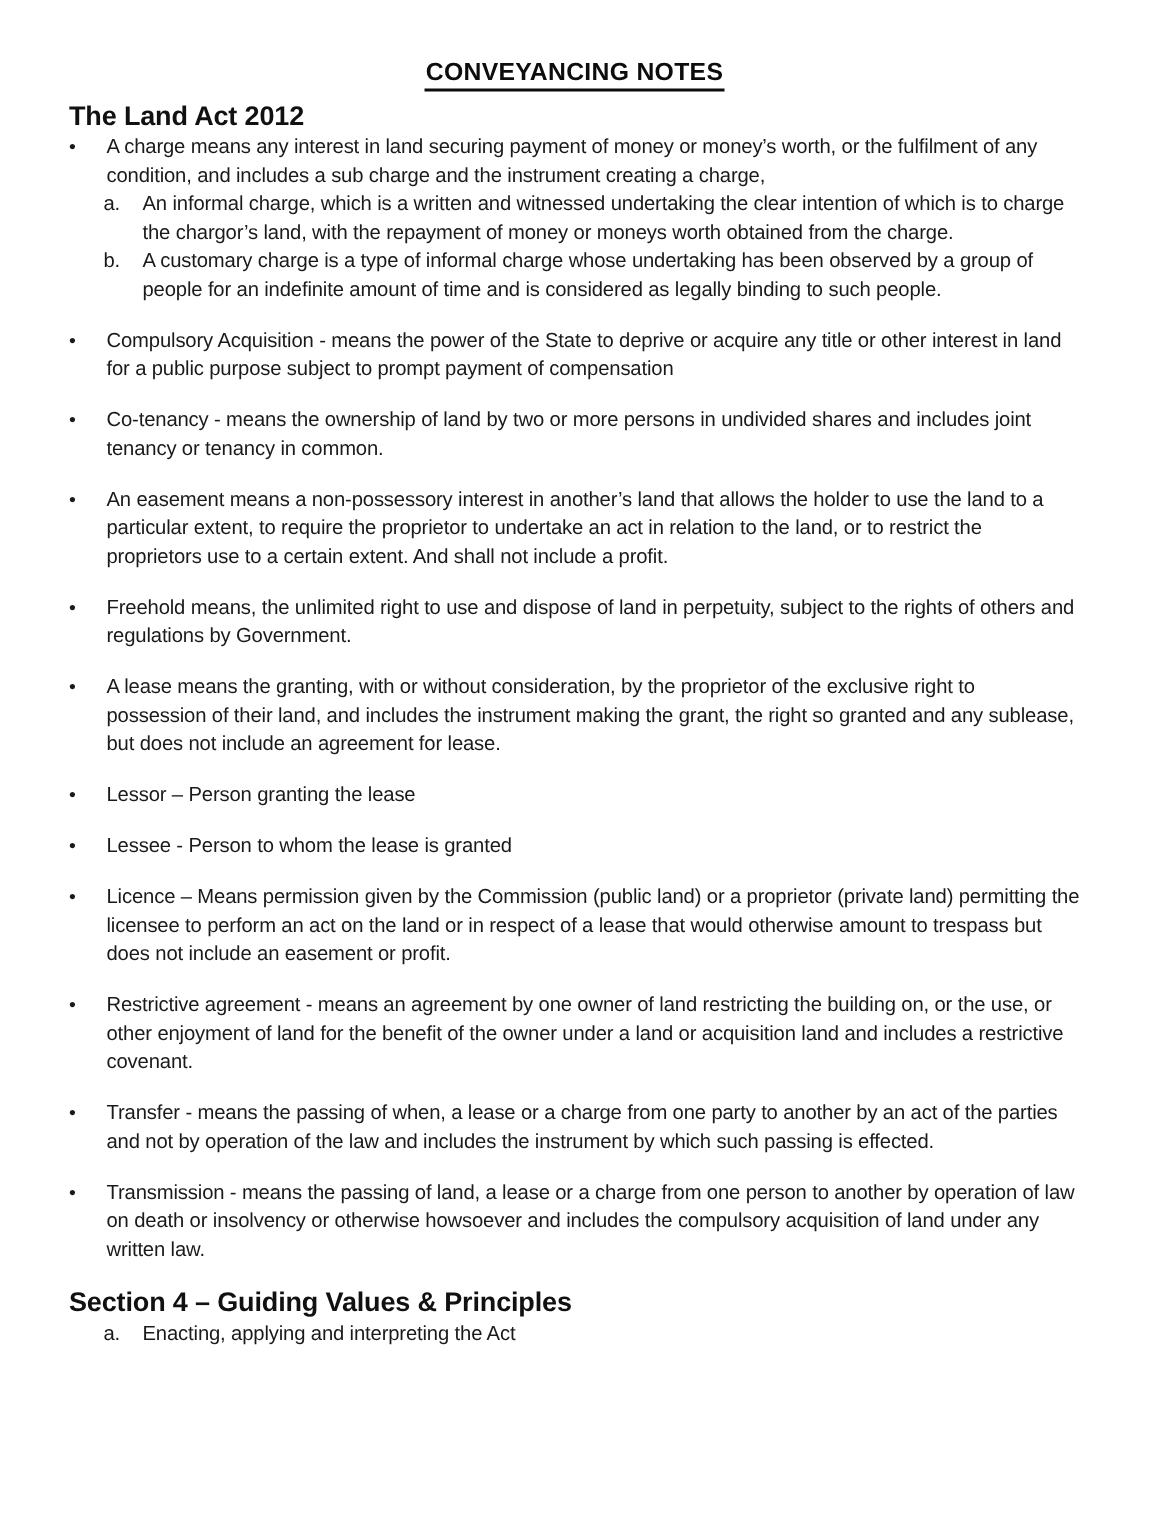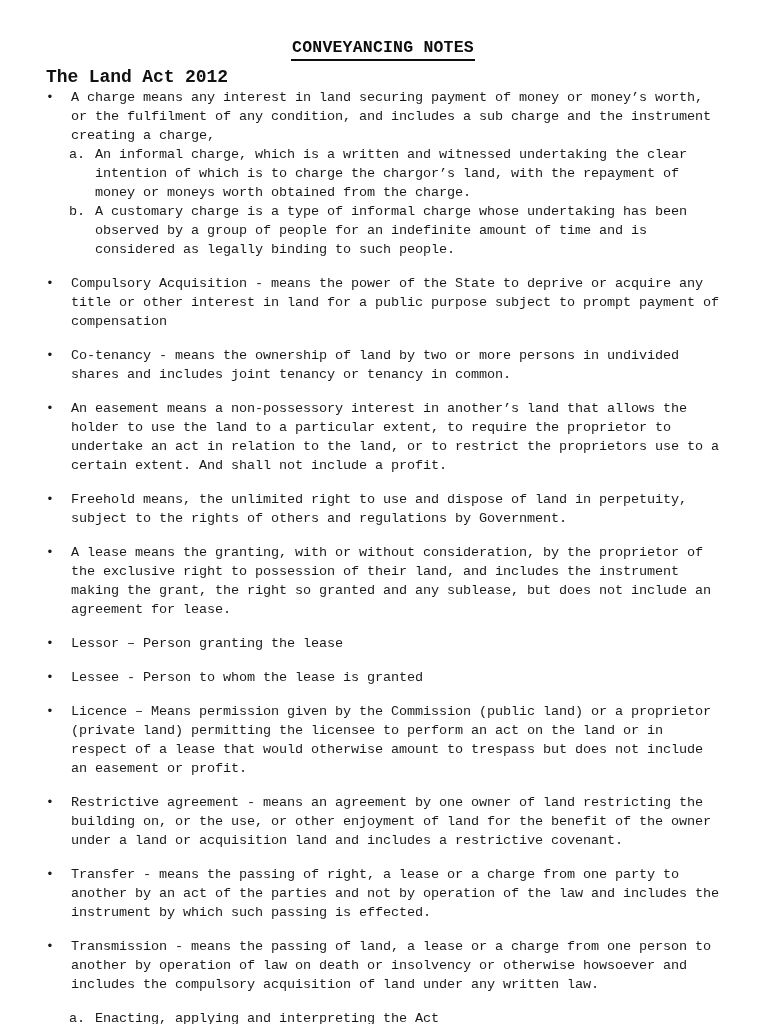--- a/index.html
+++ b/index.html
@@ -7,21 +7,21 @@
     padding: 0;
     background: #ffffff;
   }
   .page {
     position: relative;
     width: 768px;
     height: 1024px;
     box-sizing: border-box;
     background: #ffffff;
     color: #1a1a1a;
-    font-family: Liberation Mono, monospace;
+    font-family: Liberation Sans, sans-serif;
     padding: 38px 48px 12px 46px;
     overflow: hidden;
   }
   .title-wrap {
     text-align: center;
     margin-bottom: 5px;
   }
   .title {
     display: inline-block;
     font-weight: bold;
@@ -131,26 +131,27 @@
         <span class="text">Licence – Means permission given by the Commission (public land) or a proprietor (private land) permitting the licensee to perform an act on the land or in respect of a lease that would otherwise amount to trespass but does not include an easement or profit.</span>
       </div>
       <div class="spacer"></div>
       <div class="bullet-item">
         <span class="marker">•</span>
         <span class="text">Restrictive agreement - means an agreement by one owner of land restricting the building on, or the use, or other enjoyment of land for the benefit of the owner under a land or acquisition land and includes a restrictive covenant.</span>
       </div>
       <div class="spacer"></div>
       <div class="bullet-item">
         <span class="marker">•</span>
-        <span class="text">Transfer - means the passing of right, a lease or a charge from one party to another by an act of the parties and not by operation of the law and includes the instrument by which such passing is effected.</span>
+        <span class="text">Transfer - means the passing of when, a lease or a charge from one party to another by an act of the parties and not by operation of the law and includes the instrument by which such passing is effected.</span>
       </div>
       <div class="spacer"></div>
       <div class="bullet-item">
         <span class="marker">•</span>
         <span class="text">Transmission - means the passing of land, a lease or a charge from one person to another by operation of law on death or insolvency or otherwise howsoever and includes the compulsory acquisition of land under any written law.</span>
       </div>
       <div class="spacer"></div>
+      <div class="heading">Section 4 – Guiding Values &amp; Principles</div>
       <div class="alpha-item">
         <span class="marker">a.</span>
         <span class="text">Enacting, applying and interpreting the Act</span>
       </div>
     </div>
 </div>
 
 </body></html>

